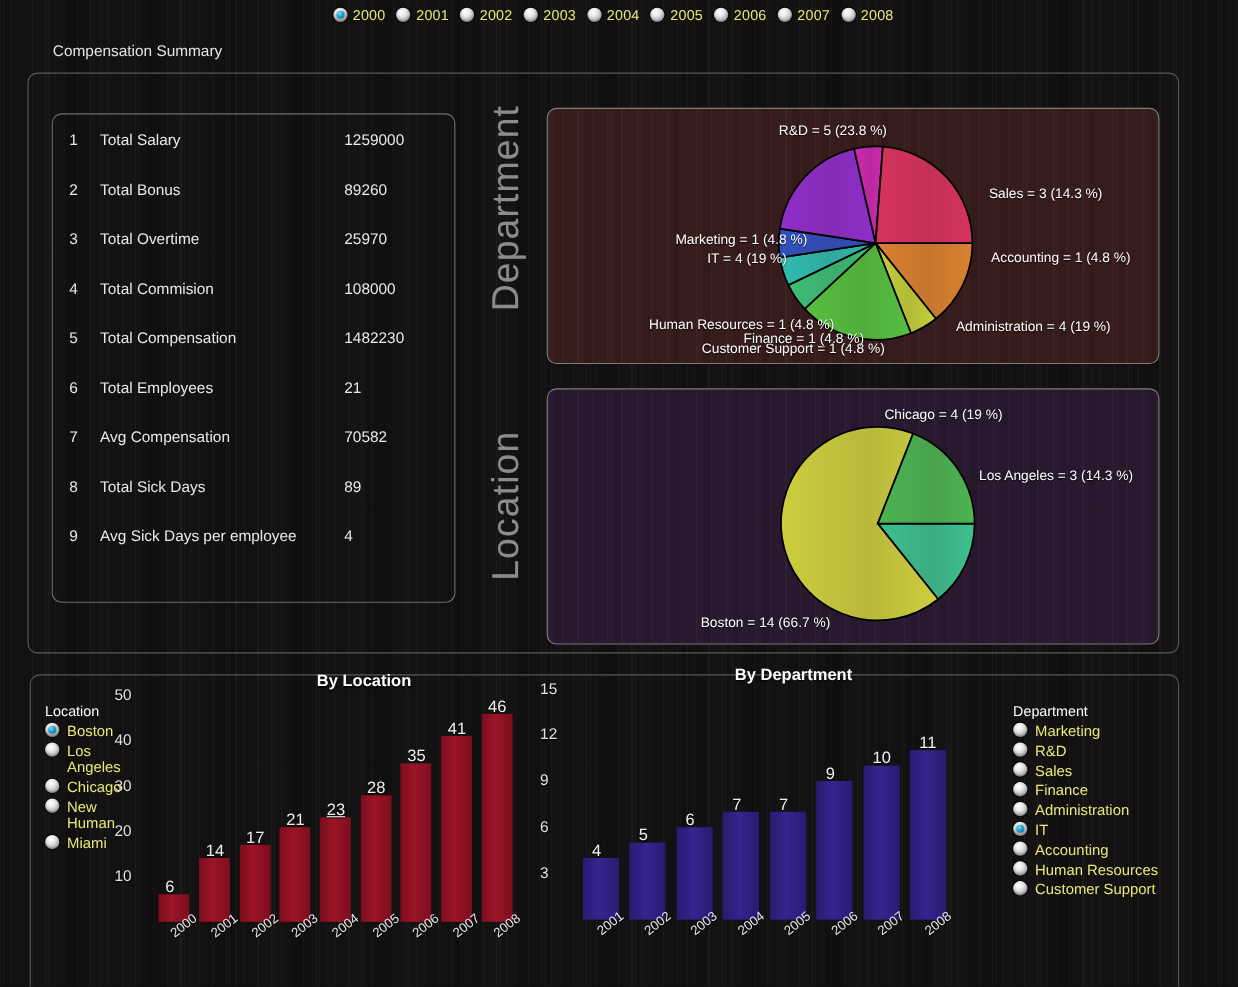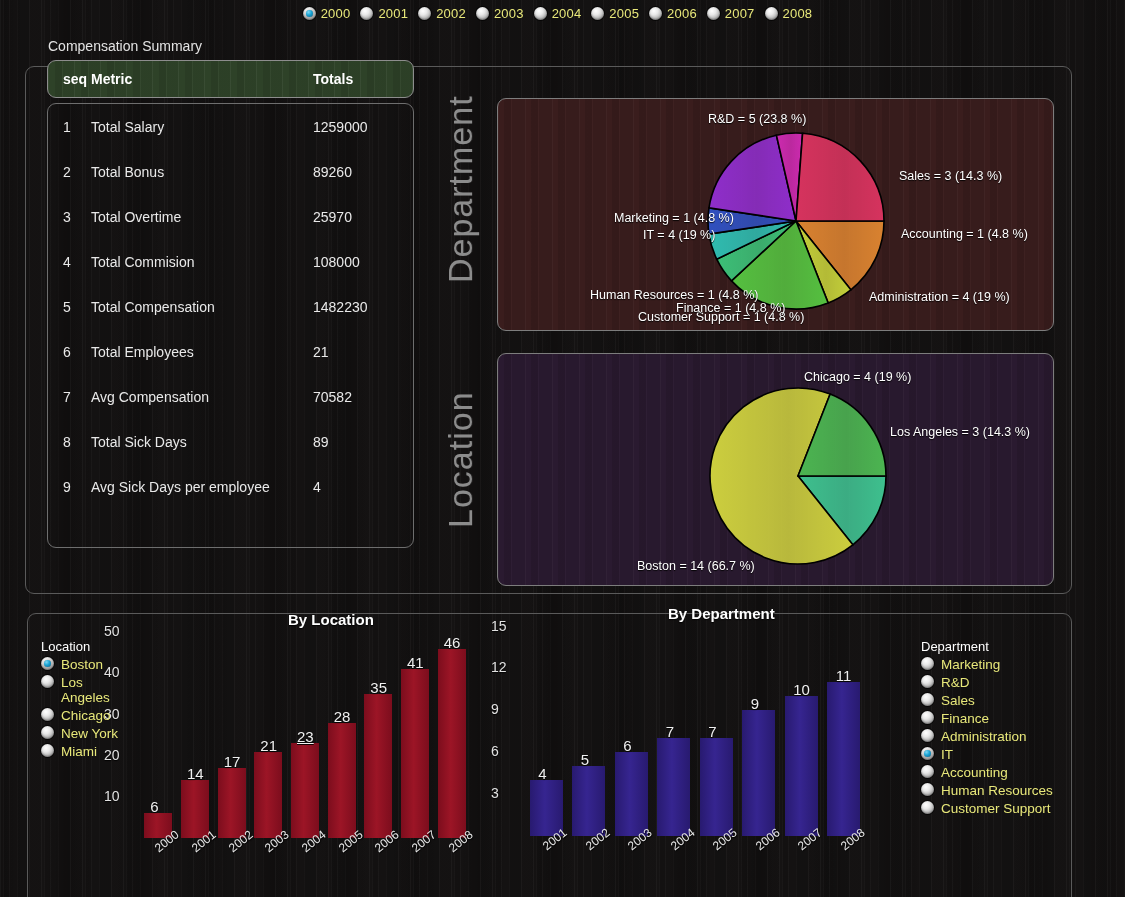--- a/index.html
+++ b/index.html
@@ -220,25 +220,20 @@
       <div class="yr">
         <span class="radio"></span>
         <span class="lbl">2008</span>
       </div>
     </div>
 
   <div class="panel" id="panel-top"></div>
 
   <div id="summary-title">Compensation Summary</div>
 
-  <div id="table-head">
-    <span class="c-seq">seq</span>
-    <span class="c-met">Metric</span>
-    <span class="c-tot">Totals</span>
-  </div>
 
   <div id="table-body">
       <div class="row">
         <span class="c-seq">1</span>
         <span class="c-met">Total Salary</span>
         <span class="c-tot">1259000</span>
       </div>
       <div class="row">
         <span class="c-seq">2</span>
         <span class="c-met">Total Bonus</span>
@@ -463,21 +458,21 @@
         <div class="fitem">
           <span class="radio"></span>
           <span class="lbl">Los Angeles</span>
         </div>
         <div class="fitem">
           <span class="radio"></span>
           <span class="lbl">Chicago</span>
         </div>
         <div class="fitem">
           <span class="radio"></span>
-          <span class="lbl">New York</span>
+          <span class="lbl">New Human</span>
         </div>
         <div class="fitem">
           <span class="radio"></span>
           <span class="lbl">Miami</span>
         </div>
       </div>
   </div>
 
   <div class="filter" id="filter-department">
     <div class="hdr">Department</div>

